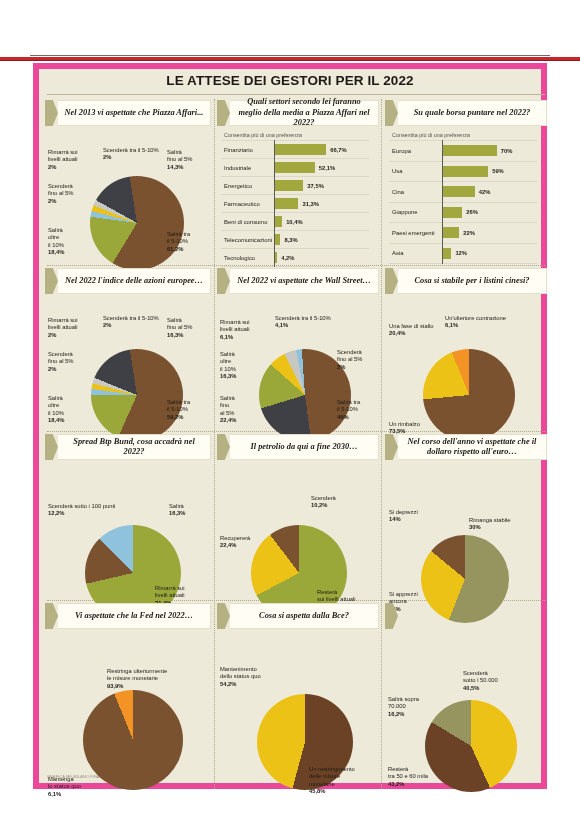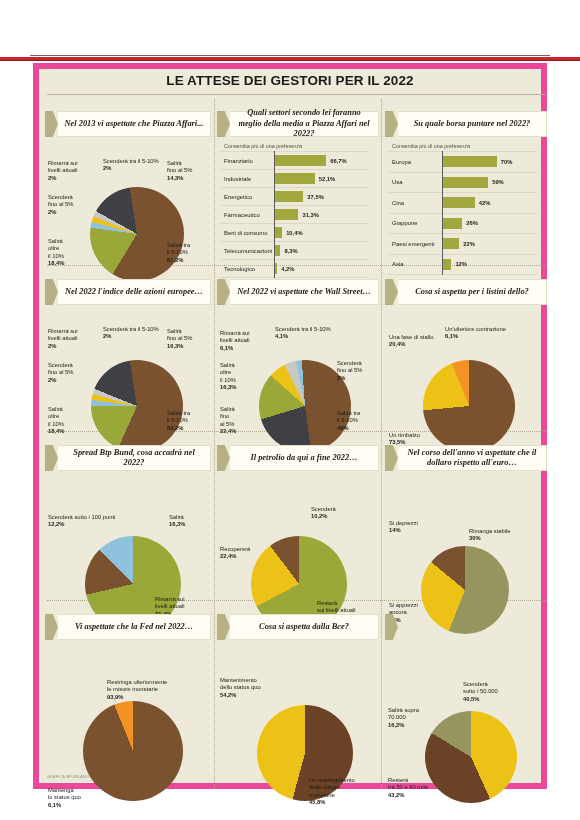--- a/index.html
+++ b/index.html
@@ -39,21 +39,21 @@
   }
   .title-rule{position:absolute;left:8px;top:25px;width:498px;height:1px;background:#b9b19a;}
 
   
   .vsep{position:absolute;width:0;border-left:1px dotted #b0a98f;}
   .hsep{position:absolute;height:0;border-top:1px dotted #b0a98f;}
 
   
   .panel{position:absolute;box-sizing:border-box;}
   .qhead{
-    position:relative;height:28px;display:flex;align-items:center;margin-top:11px;
+    position:relative;height:28px;display:flex;align-items:center;
   }
   .qarrow{
     width:13px;height:26px;flex:0 0 13px;
     background:#b6b183;
     clip-path:polygon(0 0,60% 0,100% 50%,60% 100%,0 100%);
   }
   .qbox{
     flex:1;height:26px;background:#fffdf4;
     display:flex;align-items:center;justify-content:center;
     padding:0 5px;box-sizing:border-box;
@@ -285,21 +285,21 @@
             <div class="pielbl" style="left: 3px; top: 100px; text-align: left;">Salirà<br>fino<br>al 5%<br><b>22,4%</b></div>
             <div class="pielbl" style="left: 58px; top: 20px; text-align: left;">Scenderà tra il 5-10%<br><b>4,1%</b></div>
             <div class="pielbl" style="left: 120px; top: 54px; text-align: left;">Scenderà<br>fino al 5%<br><b>2%</b></div>
             <div class="pielbl" style="left: 120px; top: 104px; text-align: left;">Salirà tra<br>il 5-10%<br><b>49%</b></div>
           </div>
         </div>
         <div class="panel" style="left: 346px; top: 198px; width: 162px; height: 162px;">
           <div class="qhead">
             <div class="qarrow"></div>
      <div class="qbox">
-       <div class="qtext">Cosa si aspetta per i listini dello?</div>
+       <div class="qtext">Cosa si stabile per i listini cinesi?</div>
      </div>
           </div>
           <div class="piewrap" style="height: 134px;">
             <div class="pie" style="left: 38px; top: 54px; width: 92px; height: 92px; background: conic-gradient(rgb(122, 82, 48) 0deg, rgb(122, 82, 48) 264.6deg, rgb(237, 194, 22) 264.6deg, rgb(237, 194, 22) 338.04deg, rgb(243, 147, 37) 338.04deg, rgb(243, 147, 37) 360deg);"></div>
             <div class="pielbl" style="left: 4px; top: 28px; text-align: left;">Una fase di stallo<br><b>20,4%</b></div>
             <div class="pielbl" style="left: 60px; top: 20px; text-align: left;">Un'ulteriore contrazione<br><b>6,1%</b></div>
             <div class="pielbl" style="left: 4px; top: 126px; text-align: left;">Un rimbalzo<br><b>73,5%</b></div>
           </div>
         </div>
         <div class="panel" style="left: 6px; top: 364px; width: 166px; height: 166px;">
@@ -313,21 +313,21 @@
             <div class="pie" style="left: 40px; top: 64px; width: 96px; height: 96px; background: conic-gradient(rgb(154, 168, 58) 0deg, rgb(154, 168, 58) 257.04deg, rgb(122, 82, 48) 257.04deg, rgb(122, 82, 48) 315.72deg, rgb(143, 194, 221) 315.72deg, rgb(143, 194, 221) 359.64deg);"></div>
             <div class="pielbl" style="left: 3px; top: 42px; text-align: left;">Scenderà sotto i 100 punti<br><b>12,2%</b></div>
             <div class="pielbl" style="left: 124px; top: 42px; text-align: left;">Salirà<br><b>16,3%</b></div>
             <div class="pielbl" style="left: 110px; top: 124px; text-align: left;">Rimarrà sui<br>livelli attuali<br><b>71,4%</b></div>
           </div>
         </div>
         <div class="panel" style="left: 178px; top: 364px; width: 162px; height: 166px;">
           <div class="qhead">
             <div class="qarrow"></div>
      <div class="qbox">
-       <div class="qtext">Il petrolio da qui a fine 2022…</div>
+       <div class="qtext">Il petrolio da qui a fine 2030…</div>
      </div>
           </div>
           <div class="piewrap" style="height: 138px;">
             <div class="pie" style="left: 34px; top: 64px; width: 96px; height: 96px; background: conic-gradient(rgb(154, 168, 58) 0deg, rgb(154, 168, 58) 242.28deg, rgb(237, 194, 22) 242.28deg, rgb(237, 194, 22) 322.92deg, rgb(122, 82, 48) 322.92deg, rgb(122, 82, 48) 359.64deg);"></div>
             <div class="pielbl" style="left: 94px; top: 34px; text-align: left;">Scenderà<br><b>10,2%</b></div>
             <div class="pielbl" style="left: 3px; top: 74px; text-align: left;">Recupererà<br><b>22,4%</b></div>
             <div class="pielbl" style="left: 100px; top: 128px; text-align: left;">Resterà<br>sui livelli attuali<br><b>67,3%</b></div>
           </div>
         </div>
         <div class="panel" style="left: 346px; top: 364px; width: 162px; height: 166px;">

